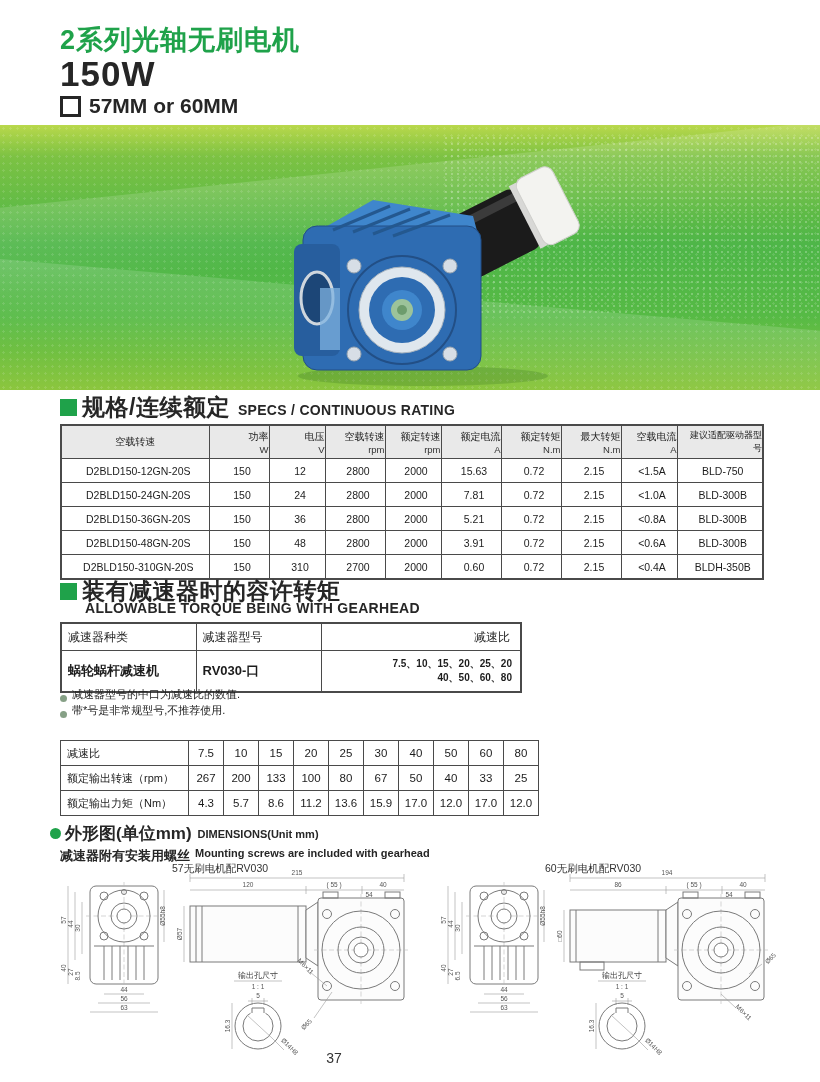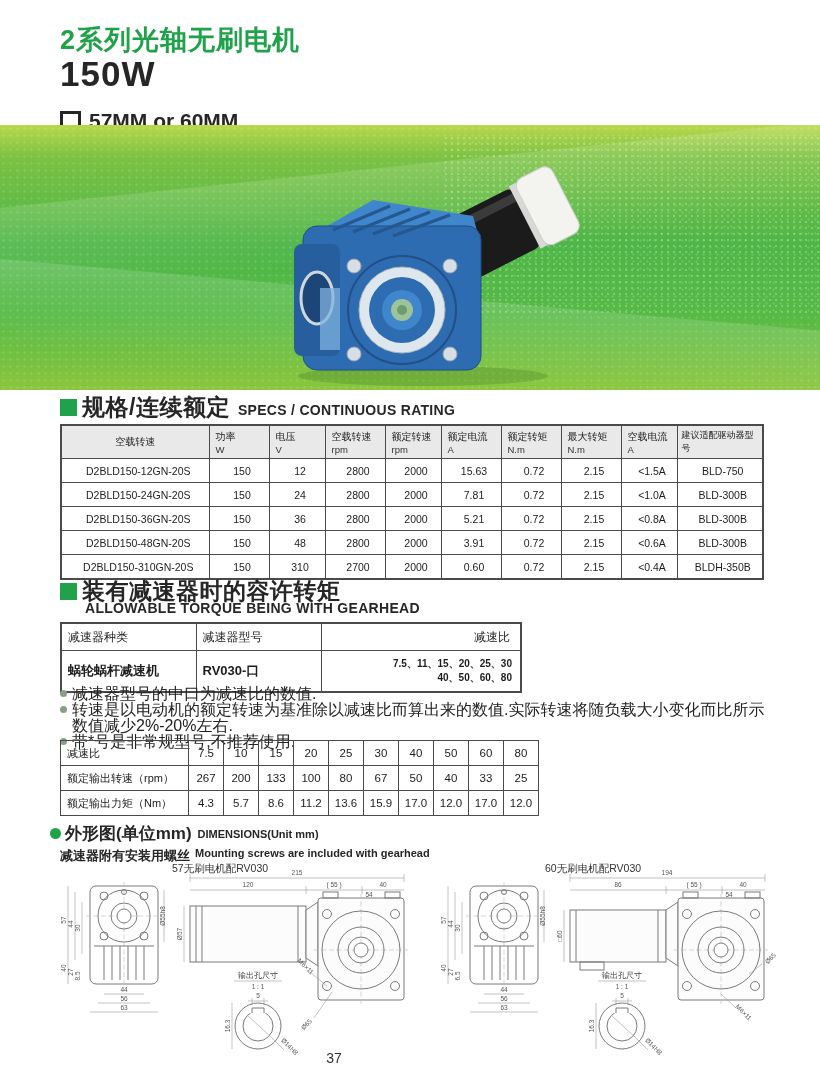--- a/index.html
+++ b/index.html
@@ -3,21 +3,21 @@
 <meta charset="utf-8">
 <style>
   html,body{margin:0;padding:0;background:#fff;}
   body{width:820px;height:1082px;position:relative;overflow:hidden;
        font-family:"Liberation Sans","DejaVu Sans",sans-serif;color:#222;}
 
   
   .hdr{position:absolute;left:60px;top:26px;}
   .hdr .series{color:var(--accent,#1fa24a);font-size:27px;font-weight:bold;letter-spacing:1px;line-height:1.1;}
   .hdr .power{font-size:35px;font-weight:bold;color:#262626;line-height:1.05;letter-spacing:1px;}
-  .hdr .frame{font-size:21px;font-weight:bold;color:#262626;display:flex;align-items:center;margin-top:17px;}
+  .hdr .frame{font-size:21px;font-weight:bold;color:#262626;display:flex;align-items:center;margin-top:2px;}
   .hdr .sq{width:15px;height:15px;border:3px solid #262626;display:inline-block;margin-right:8px;}
 
   
   .banner{position:absolute;left:0;top:125px;width:820px;height:265px;
           background:linear-gradient(180deg,var(--banner-top,#b9d84b) 0%,#7cc243 12%,
                      var(--banner-mid,#4eb648) 45%,#56ba45 72%,var(--banner-bottom,#8cc63e) 100%);}
   .banner .dots{position:absolute;inset:0;
           background-image:radial-gradient(rgba(255,255,255,.55) 1px,transparent 1.3px);
           background-size:7px 7px;opacity:.22;}
   .banner .dots2{position:absolute;right:0;top:10px;width:46%;height:68%;
@@ -35,35 +35,35 @@
   .sec .cn{font-size:23px;font-weight:bold;color:#262626;letter-spacing:.5px;}
   .sec .en{font-size:14px;font-weight:bold;color:#262626;margin-left:8px;letter-spacing:.3px;}
   .sec2en{position:absolute;left:85px;font-size:14px;font-weight:bold;color:#262626;letter-spacing:.3px;}
 
   
   table{border-collapse:collapse;table-layout:fixed;}
   .spec-table{position:absolute;left:60px;top:424px;width:702px;font-size:10.5px;
               border:2px solid #4a4a4a;}
   .spec-table th,.spec-table td{border:1px solid #4a4a4a;text-align:left;
               padding:1px 0 1px 6px;font-weight:normal;color:#1c1c1c;overflow:hidden;}
-  .spec-table thead th{background:var(--header-bg,#e9e9e9);height:30px;font-size:10px;}
+  .spec-table thead th{background:var(--header-bg,#e9e9e9);height:30px;font-size:10px;text-align:right;}
   .spec-table thead th.c{text-align:center;padding-left:0;}
   .spec-table thead th .h-unit{font-size:9.5px;color:#333;}
   .spec-table thead th.drv{font-size:9px;padding-left:4px;}
   .spec-table tbody td{height:21px;text-align:center;}
 
   .gear-table{position:absolute;left:60px;top:622px;width:460px;border:2px solid #4a4a4a;}
   .gear-table th,.gear-table td{border:1px solid #4a4a4a;color:#1c1c1c;}
   .gear-table th{font-size:12px;font-weight:normal;text-align:left;padding:4px 6px;height:18px;}
   .gear-table th.r{text-align:right;padding-right:10px;}
   .gear-table td{font-size:13px;font-weight:600;padding:4px 6px;height:32px;}
   .gear-table td.ratios{font-size:10px;font-weight:600;text-align:right;padding-right:8px;line-height:1.4;}
 
   .notes{position:absolute;left:60px;top:686px;width:710px;}
-  .note{display:flex;align-items:flex-start;font-size:16px;color:#222;line-height:16px;}
+  .note{display:flex;align-items:flex-end;font-size:11px;color:#222;line-height:16px;}
   .note .bullet{width:7px;height:7px;border-radius:50%;background:#86a086;display:inline-block;
                 margin:4px 5px 0 0;flex:none;}
 
   .out-table{position:absolute;left:60px;top:740px;width:478px;border:1.5px solid #4a4a4a;}
   .out-table td{border:1px solid #4a4a4a;font-size:11.5px;color:#1c1c1c;text-align:center;height:22px;}
   .out-table td.rowlabel{text-align:left;padding-left:6px;font-size:11px;}
 
   
   .dim-title{position:absolute;left:50px;top:822px;display:flex;align-items:center;}
   .dim-title .dot{width:11px;height:11px;border-radius:50%;background:var(--accent,#1fa24a);
@@ -280,35 +280,31 @@
   <tbody>
       <tr>
     <th>减速器种类</th>
     <th>减速器型号</th>
     <th class="r">减速比</th>
   </tr>
   <tr>
     <td>蜗轮蜗杆减速机</td>
     <td>RV030-口</td>
     <td class="ratios">
-      <div>7.5、11、15、20、25、30</div>
+      <div>7.5、10、15、20、25、20</div>
       <div>40、50、60、80</div>
     </td>
   </tr>
 </tbody>
   </table>
 
 <div class="notes">
     <div class="note">
       <span class="bullet"></span>
       <span>减速器型号的中口为减速比的数值.</span>
-    </div>
-    <div class="note">
-      <span class="bullet"></span>
-      <span>转速是以电动机的额定转速为基准除以减速比而算出来的数值.实际转速将随负载大小变化而比所示数值减少2%-20%左右.</span>
     </div>
     <div class="note">
       <span class="bullet"></span>
       <span>带*号是非常规型号,不推荐使用.</span>
     </div>
   </div>
 
 <table class="out-table">
   <colgroup>
     <col style="width:128px">

